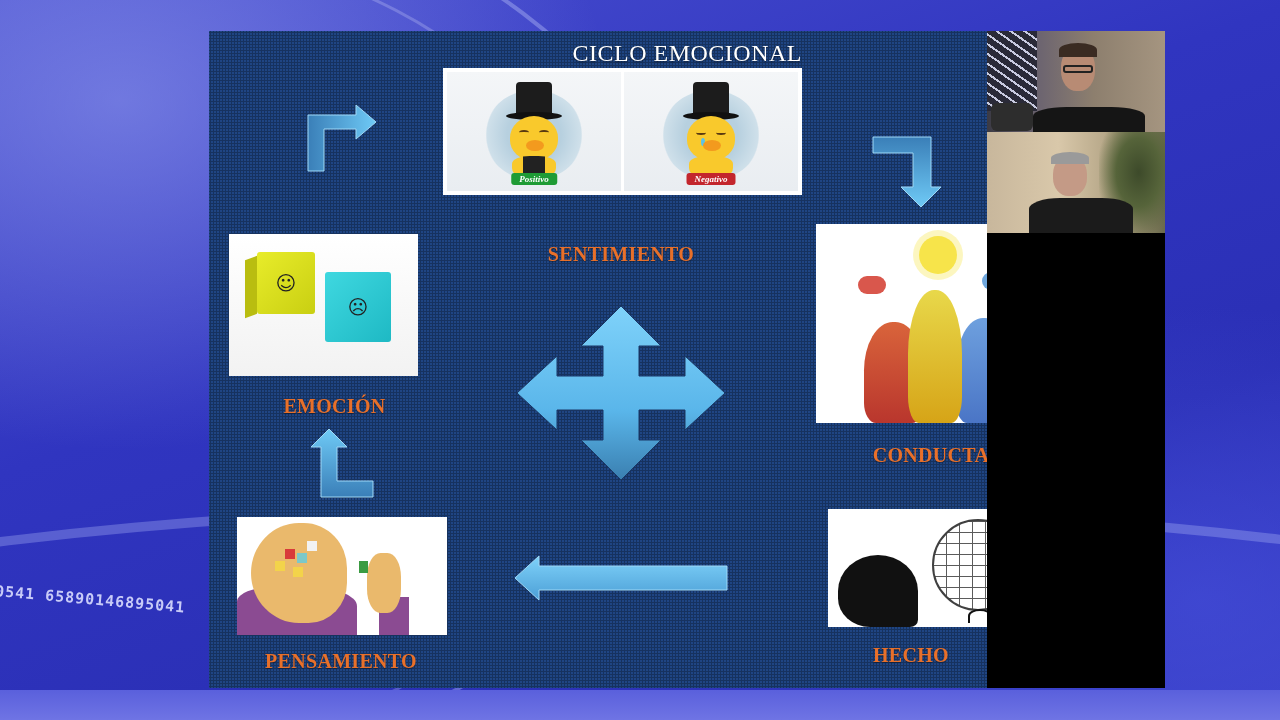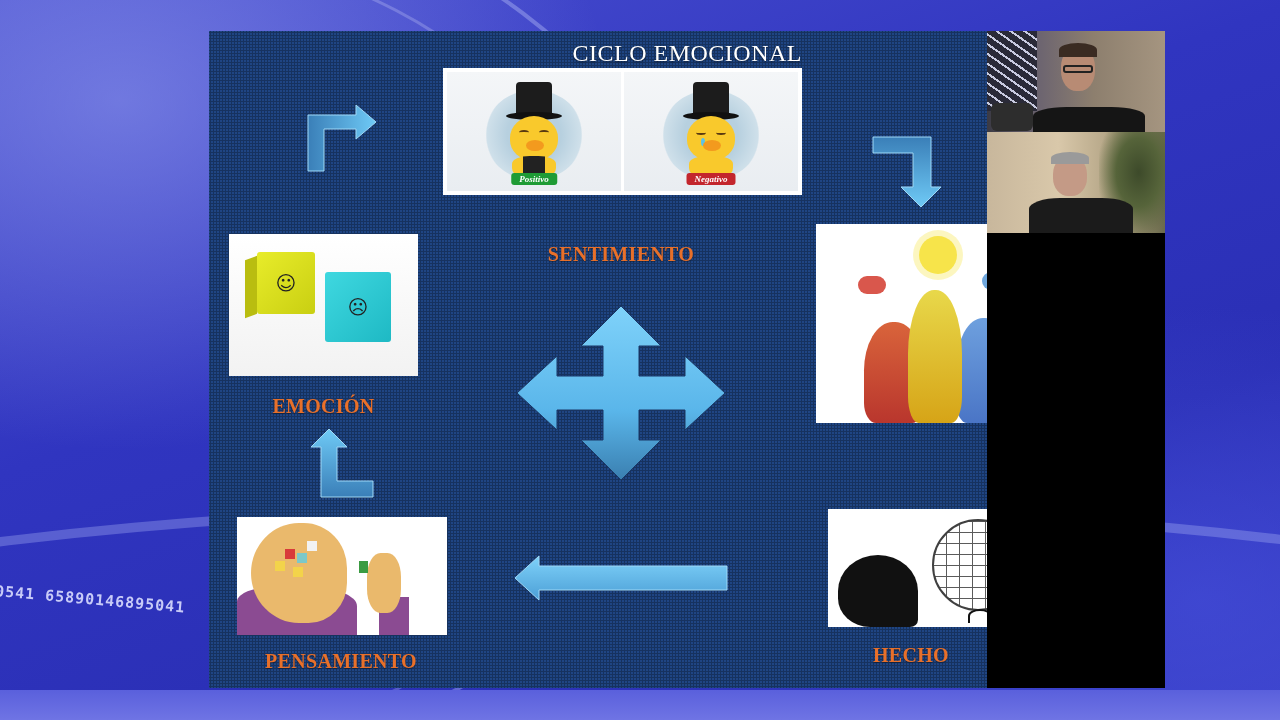--- a/index.html
+++ b/index.html
@@ -140,30 +140,31 @@
 
   <div class="card emo-card">
     <div class="cube y">
         <div class="side"></div>
         <span class="face">☺</span>
       </div>
     <div class="cube c">
         <span class="face">☹</span>
       </div>
   </div>
-  <div class="label" style="left:20px;top:364px;width:189px">EMOCIÓN</div>
+  <div class="label" style="left:31px;top:364px;width:189px">EMOCIÓN</div>
 
   <div class="card con-card">
     <div class="sun"></div>
     <div class="cloud red"></div>
     <div class="cloud blue"></div>
     <div class="person red"></div>
     <div class="person yel"></div>
     <div class="person blu"></div>
   </div>
+  <div class="label" style="left:607px;top:413px;width:230px">CONDUCTA</div>
 
   <div class="card pen-card">
     <div class="shirt"></div>
     <div class="headshape">
       <div class="puzzle" style="left:34px;top:26px;background:#d83a3a"></div>
       <div class="puzzle" style="left:46px;top:30px;background:#7cc8c9"></div>
       <div class="puzzle" style="left:24px;top:38px;background:#f3d34a"></div>
       <div class="puzzle" style="left:42px;top:44px;background:#f3d34a"></div>
       <div class="puzzle" style="left:56px;top:18px;background:#f2f2f2"></div>
     </div>

